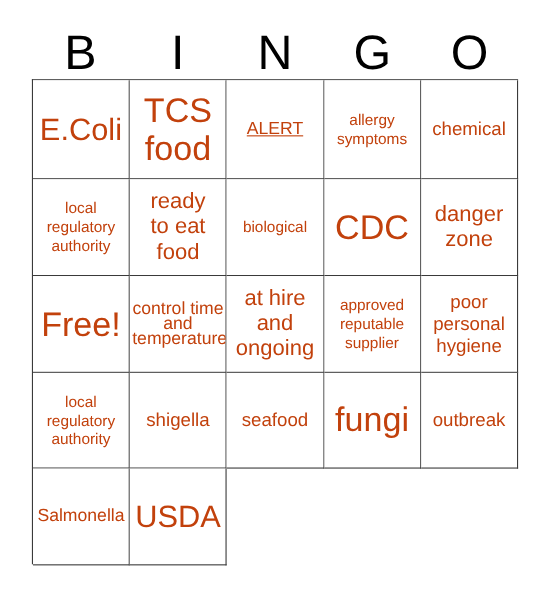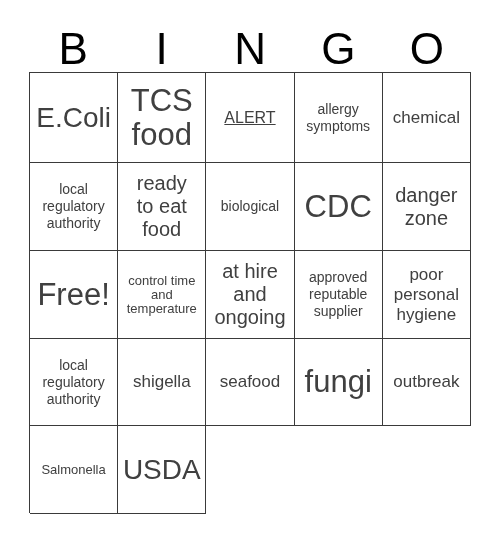--- a/index.html
+++ b/index.html
@@ -59,35 +59,35 @@
     border-right: 1px solid #3a3a3a;
     border-bottom: 1px solid #3a3a3a;
     box-sizing: border-box;
     display: flex;
     align-items: center;
     justify-content: center;
     text-align: center;
     padding: 1px 2px;
     overflow: hidden;
     background: #ffffff;
-    color: #404040;
+    color: #c2410c;
   }
   .cell span {
     display: block;
     width: 100%;
     white-space: pre-line;
   }
   
   .fs-xxl span { font-size: 31px; line-height: 34px; }
   .fs-xl  span { font-size: 28px; line-height: 31px; }
   .fs-l   span { font-size: 16px; line-height: 27px; text-decoration: underline; }
   .fs-m   span { font-size: 20px; line-height: 23px; text-align: center; }
   .fs-s   span { font-size: 17px; line-height: 20px; }
   .fs-xs  span { font-size: 14px; line-height: 17px; }
-  .fs-xxs span { font-size: 13px; line-height: 14px; }
+  .fs-xxs span { font-size: 16px; line-height: 14px; }
 </style>
 </head>
 <body>
 
 <div class="card">
 
   <div class="header-row">
     <div class="header-cell">B</div>
     <div class="header-cell">I</div>
     <div class="header-cell">N</div>

